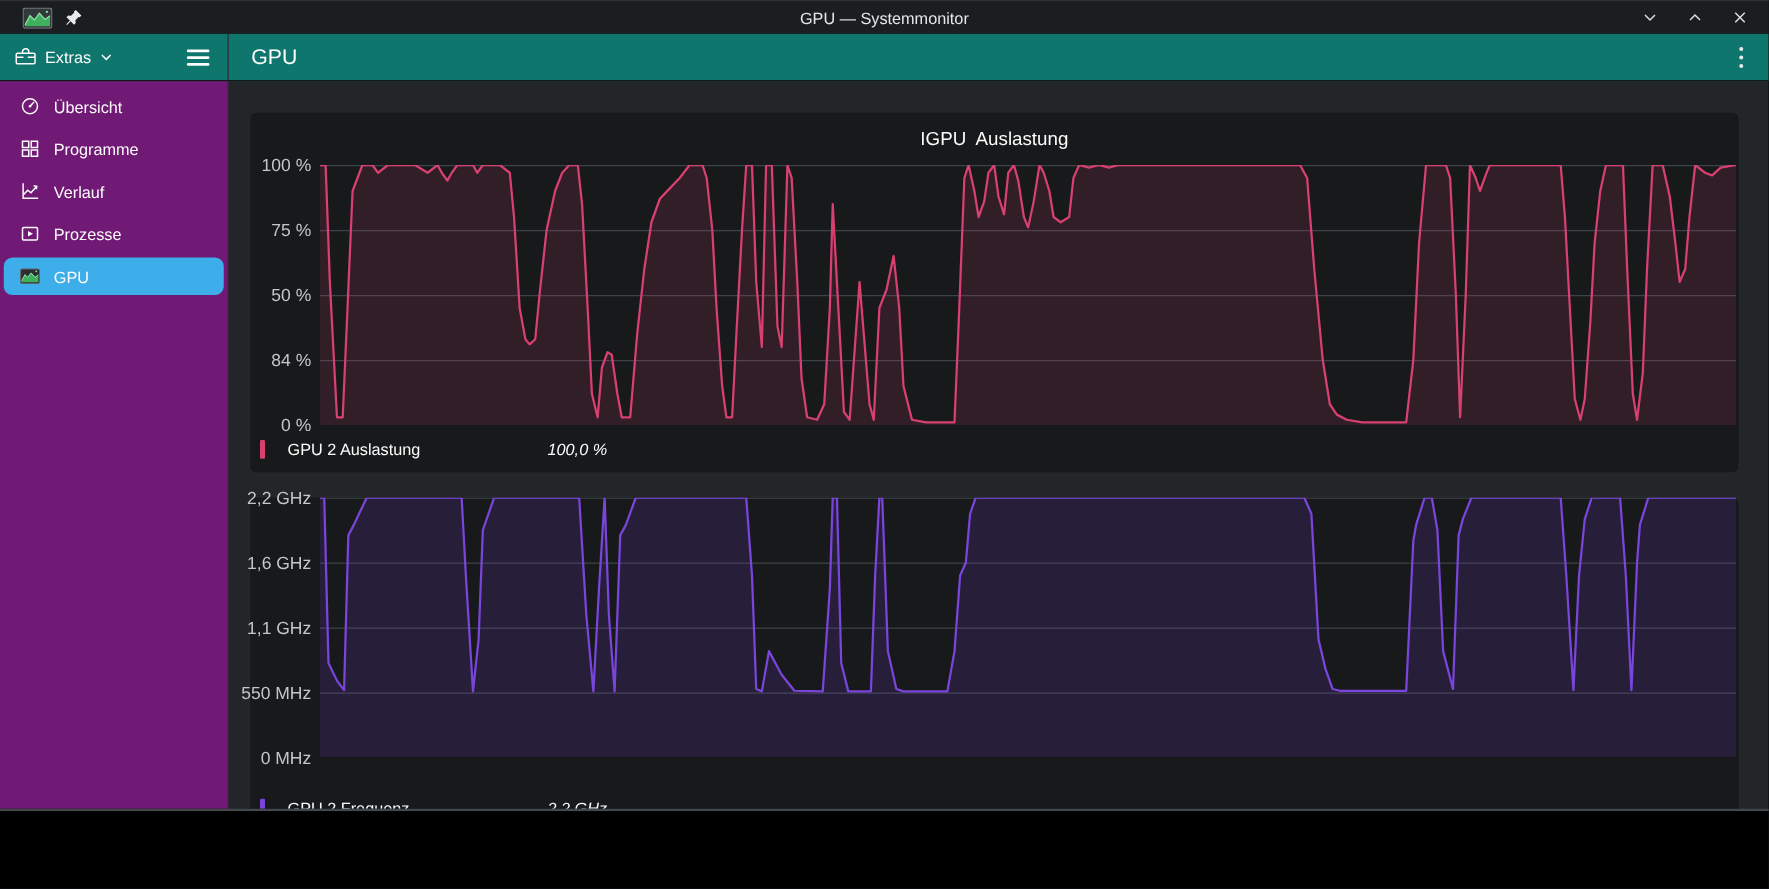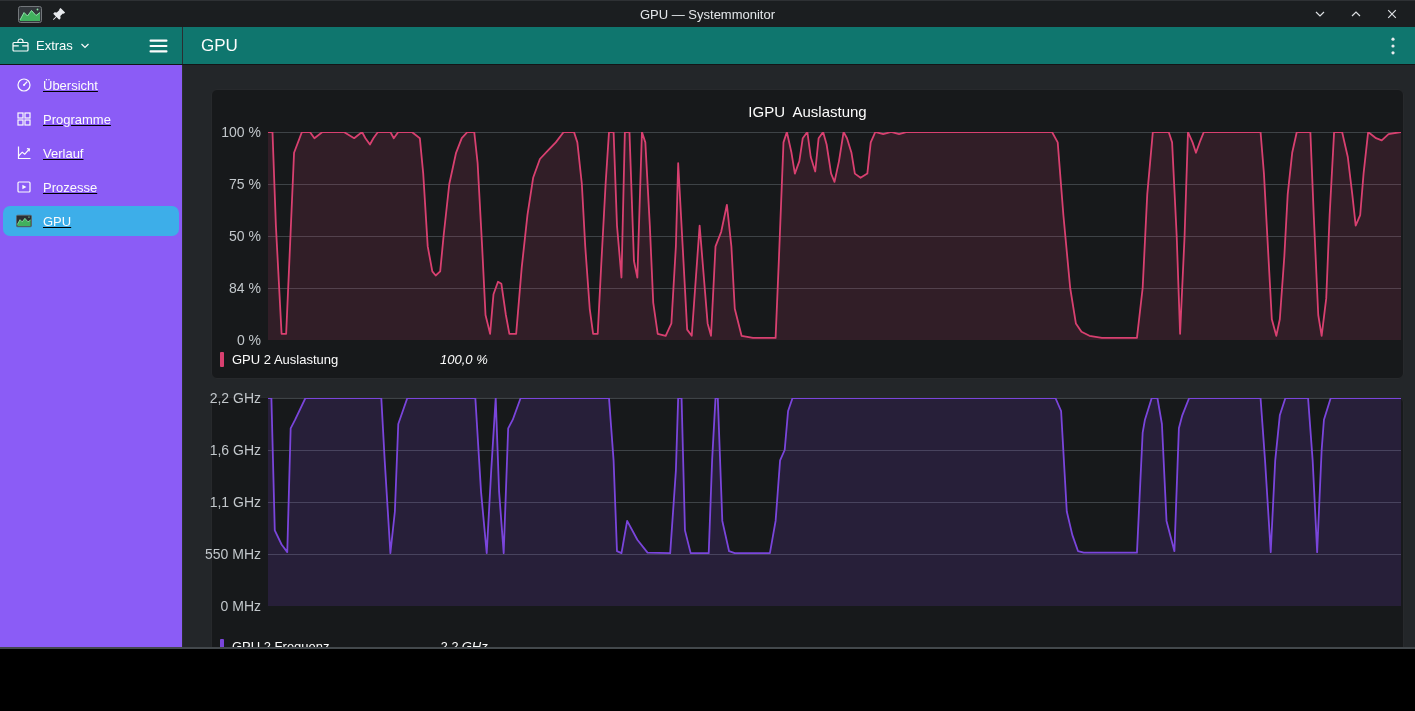--- a/index.html
+++ b/index.html
@@ -40,32 +40,32 @@
     color:#fcfcfc; font-size:13px; font-family:inherit; cursor:pointer; padding:4px 2px;
   }
   .hamburger{ background:none; border:none; cursor:pointer; display:flex; padding:2px;}
   .toolbar-main-part{ flex:1; display:flex; align-items:center; padding:0 14px 0 18px;}
   .page-title{ font-size:17px; color:#fcfcfc; }
   .kebab{ margin-left:auto; background:none; border:none; cursor:pointer; display:flex; padding:4px 6px;}
 
   
   .body{ flex:1; display:flex; min-height:0; }
   .sidebar{
-    width:183px; flex:0 0 183px; background:#8b5cf6;
-    border-right:1px solid #2b2e31; padding:5px 3px;text-decoration:underline;
+    width:183px; flex:0 0 183px; background:#701a75;
+    border-right:1px solid #2b2e31; padding:5px 3px;
   }
   .side-item{
     height:30px; margin-bottom:4px; display:flex; align-items:center;
     padding:0 0 0 13px; gap:11px; border-radius:7px; cursor:pointer;
     color:#fcfcfc; font-size:13px;
   }
   .side-item.selected{ background:#3daee9; }
   .s-icon{ display:inline-flex; width:16px; justify-content:center; }
 
-  .content{ flex:1; padding:24px 23px 0 28px; overflow:hidden; }
+  .content{ flex:1; padding:24px 23px 0 16px; overflow:hidden; }
 
   
   .card{
     width:1193px; height:290px; background:#17191b;
     border:1px solid #27292c; border-radius:6px; margin-bottom:18px;
     display:flex; flex-direction:column;
   }
   .chart-title{
     height:42px; flex:0 0 42px; display:flex; align-items:center; justify-content:center;
     font-size:15px; font-weight:400; color:#fcfcfc; white-space:pre;
@@ -76,21 +76,21 @@
     position:absolute; right:7px; height:14px; line-height:14px;
     font-size:14px; color:#c2c7cb; white-space:nowrap;
   }
   .plot{ flex:1; position:relative; margin-right:2px; overflow:hidden; }
   .gridlines{ position:absolute; inset:0; }
   .gridline{ position:absolute; left:0; right:0; height:1px; background:#3e4347; }
   .series-svg{ position:absolute; inset:0; width:100%; height:100%; display:block; }
 
   .legend{ flex:1; display:flex; align-items:center; padding-left:8px; }
   .swatch{ width:4px; height:15px; border-radius:1px; flex:0 0 4px; }
-  .legend-label{ margin-left:8px; width:208px; font-size:13px; color:#fcfcfc; }
+  .legend-label{ margin-left:18px; width:208px; font-size:13px; color:#fcfcfc; }
   .legend-value{ font-size:13px; color:#fcfcfc;font-style:italic; }
 </style>
 </head>
 <body>
 
 <div class="window">
 
   <div class="titlebar">
     <div class="tb-left">
       <span class="app-icon">

